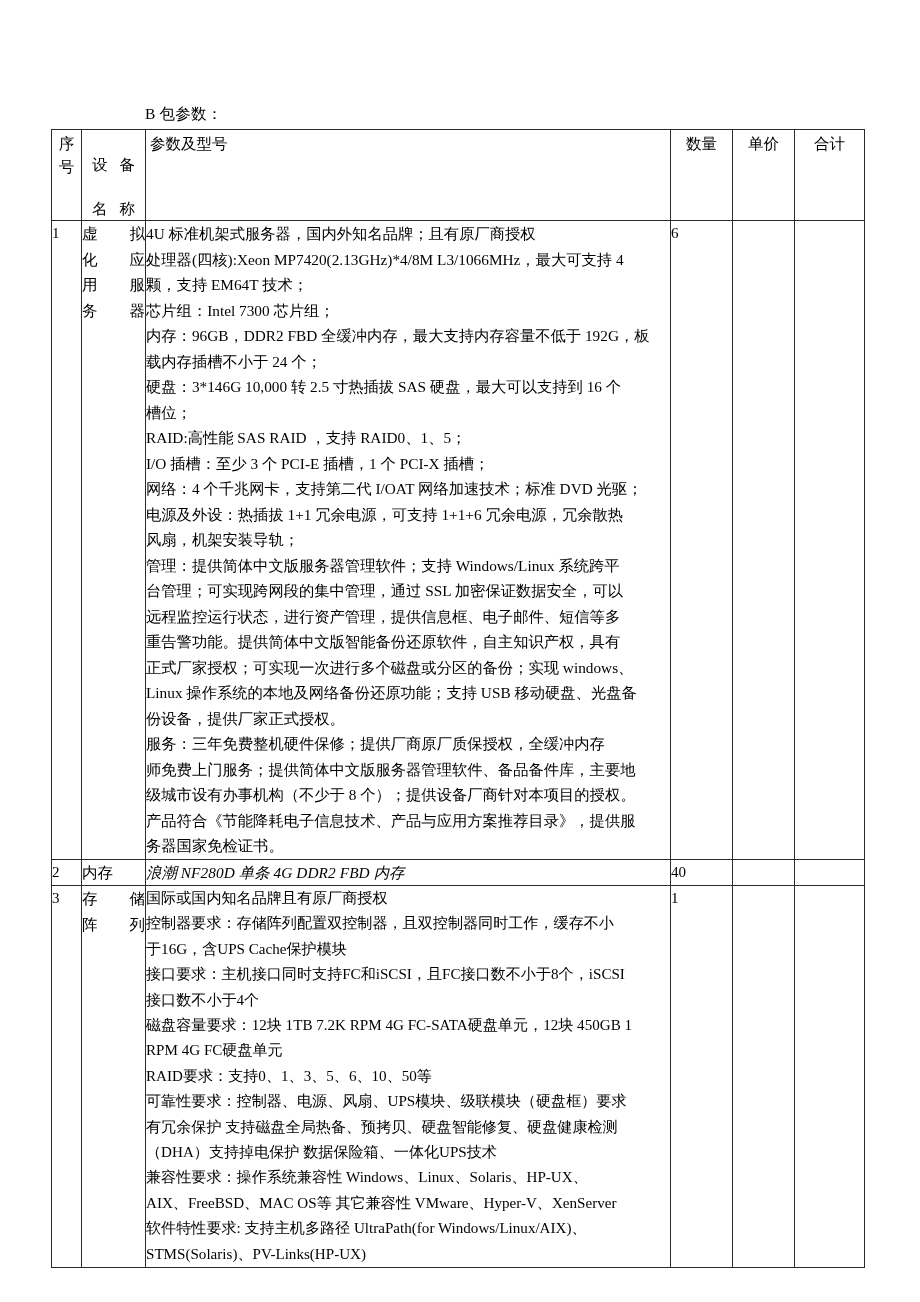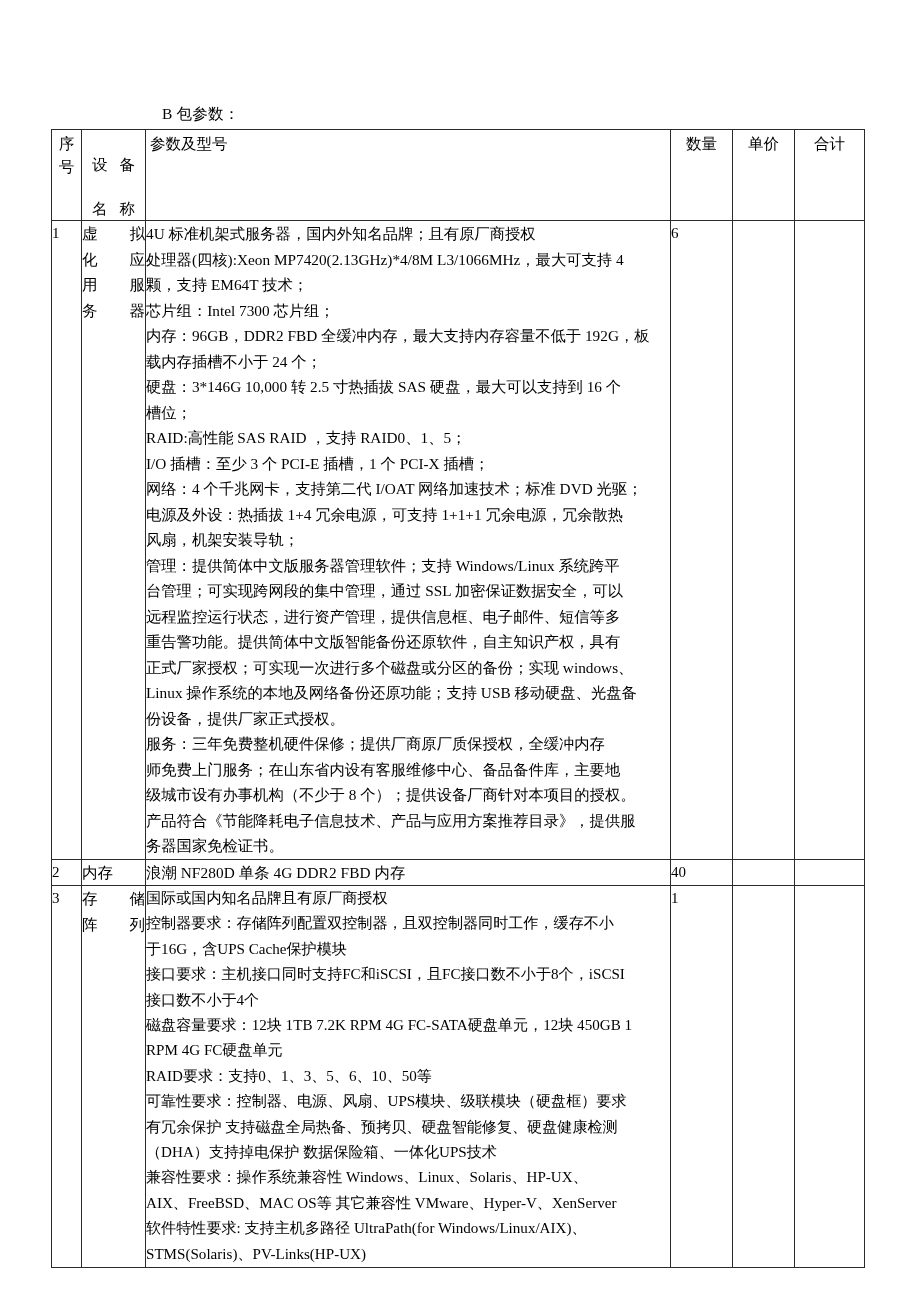--- a/index.html
+++ b/index.html
@@ -16,21 +16,21 @@
     overflow: hidden;
   }
   .page {
     position: absolute;
     left: 0; top: 0;
     width: 920px;
     height: 1302px;
   }
   .caption {
     position: absolute;
-    left: 162px;
+    left: 145px;
     top: 104px;
     font-size: 15.5px;
     line-height: 20px;
     letter-spacing: 0.2px;
     white-space: nowrap;
   }
   table.spec {
     position: absolute;
     left: 51px;
     top: 129px;
@@ -111,21 +111,21 @@
     white-space: nowrap;
     overflow: hidden;
   }
   .spec-body.tight {
     font-size: 15.1px;
     line-height: 25.4px;
     margin-top: 40px;
   }
   .spec-body.r2 p { line-height: 25px; }
   .row2 td { height: 25px; }
-  .mono-ish { letter-spacing: 0.1px; }
+  .mono-ish { letter-spacing: 0.1px; font-style: italic; }
 </style>
 </head>
 <body>
 
 <div class="page">
 
   <div class="caption">B 包参数：</div>
 
   <table class="spec">
     <colgroup>
@@ -177,31 +177,31 @@
           <p>处理器(四核):Xeon MP7420(2.13GHz)*4/8M L3/1066MHz，最大可支持 4</p>
           <p>颗，支持 EM64T 技术；</p>
           <p>芯片组：Intel 7300 芯片组；</p>
           <p>内存：96GB，DDR2 FBD 全缓冲内存，最大支持内存容量不低于 192G，板</p>
           <p>载内存插槽不小于 24 个；</p>
           <p>硬盘：3*146G 10,000 转 2.5 寸热插拔 SAS 硬盘，最大可以支持到 16 个</p>
           <p>槽位；</p>
           <p>RAID:高性能 SAS RAID ，支持 RAID0、1、5；</p>
           <p>I/O 插槽：至少 3 个 PCI-E 插槽，1 个 PCI-X 插槽；</p>
           <p>网络：4 个千兆网卡，支持第二代 I/OAT 网络加速技术；标准 DVD 光驱；</p>
-          <p>电源及外设：热插拔 1+4 冗余电源，可支持 1+1+1 冗余电源，冗余散热</p>
+          <p>电源及外设：热插拔 1+1 冗余电源，可支持 1+1+6 冗余电源，冗余散热</p>
           <p>风扇，机架安装导轨；</p>
           <p>管理：提供简体中文版服务器管理软件；支持 Windows/Linux 系统跨平</p>
           <p>台管理；可实现跨网段的集中管理，通过 SSL 加密保证数据安全，可以</p>
           <p>远程监控运行状态，进行资产管理，提供信息框、电子邮件、短信等多</p>
           <p>重告警功能。提供简体中文版智能备份还原软件，自主知识产权，具有</p>
           <p>正式厂家授权；可实现一次进行多个磁盘或分区的备份；实现 windows、</p>
           <p>Linux 操作系统的本地及网络备份还原功能；支持 USB 移动硬盘、光盘备</p>
           <p>份设备，提供厂家正式授权。</p>
           <p>服务：三年免费整机硬件保修；提供厂商原厂质保授权，全缓冲内存</p>
-          <p>师免费上门服务；在山东省内设有客服维修中心、备品备件库，主要地</p>
+          <p>师免费上门服务；提供简体中文版服务器管理软件、备品备件库，主要地</p>
           <p>级城市设有办事机构（不少于 8 个）；提供设备厂商针对本项目的授权。</p>
           <p>产品符合《节能降耗电子信息技术、产品与应用方案推荐目录》，提供服</p>
           <p>务器国家免检证书。</p>
         </td>
         <td class="qty">6</td>
         <td class="qty"></td>
         <td class="qty"></td>
       </tr>
 
       <tr class="row2">

